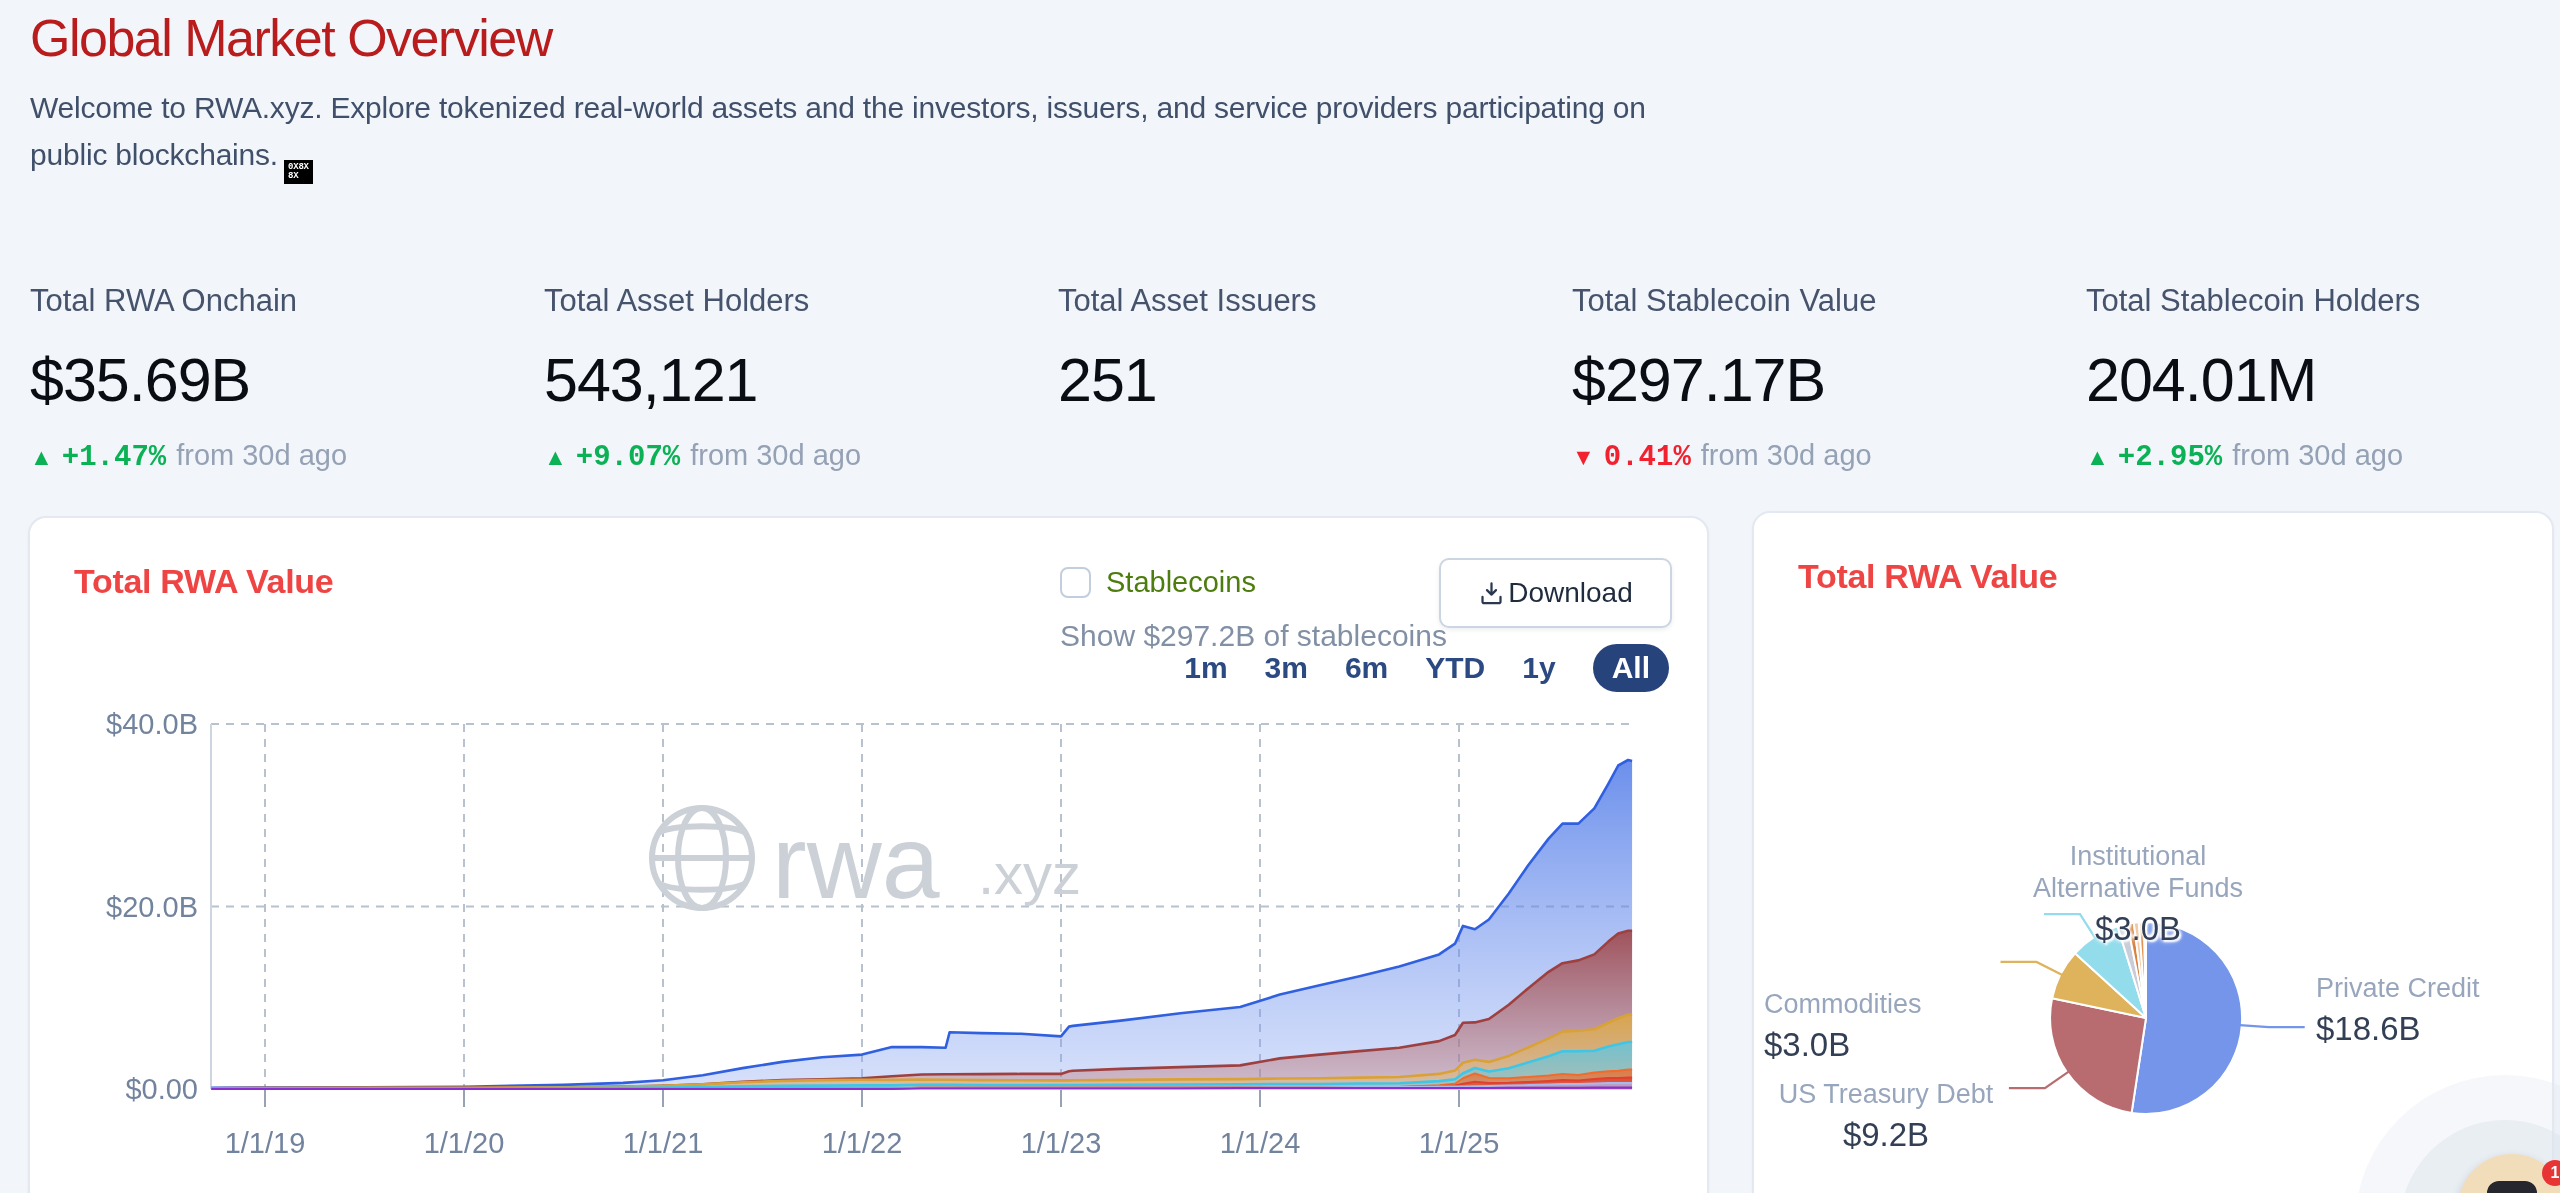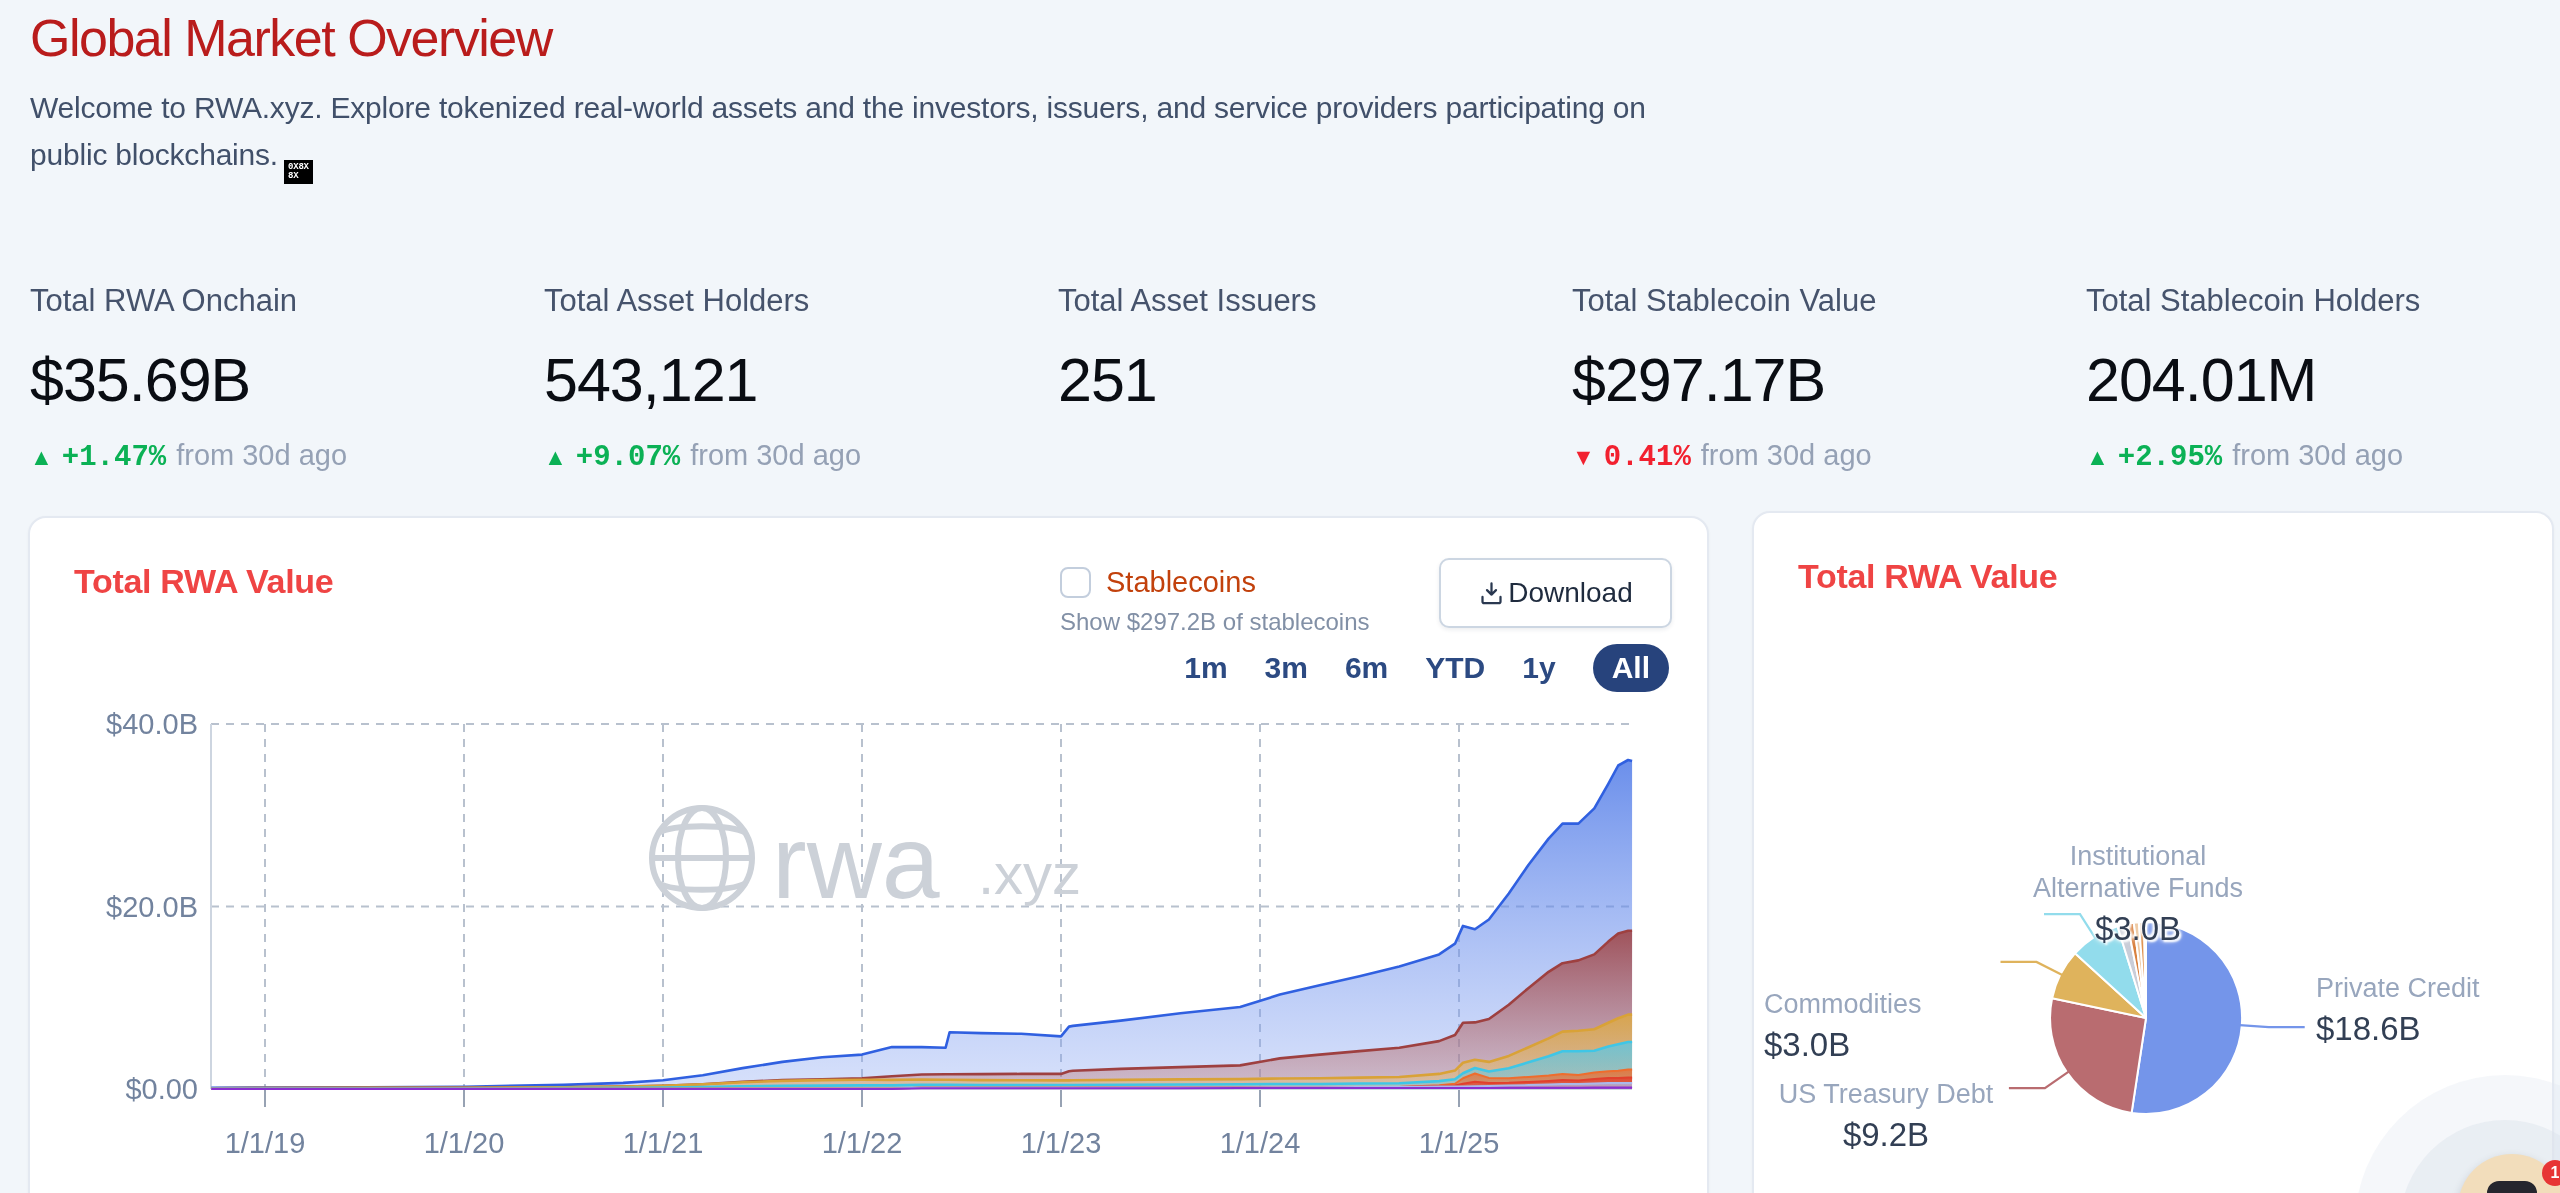--- a/index.html
+++ b/index.html
@@ -28,22 +28,22 @@
   
   .card{position:absolute;background:#fff;border:2px solid #e4e9f1;border-radius:18px;
     box-shadow:0 1px 3px rgba(30,41,59,0.04);}
   .area-card{left:28px;top:516px;width:1677px;height:720px;}
   .pie-card{left:1752px;top:511px;width:798px;height:700px;}
   .card h2{position:absolute;left:44px;top:44px;margin:0;font-size:34px;font-weight:600;color:#ef4444;letter-spacing:-0.3px;}
   
   .stable-toggle{position:absolute;left:1030px;top:48px;}
   .stable-row{display:flex;align-items:center;}
   .checkbox{width:27px;height:27px;border:2px solid #c3cedd;border-radius:8px;background:#fff;flex:0 0 auto;}
-  .cb-label{margin-left:15px;font-size:29px;color:#c2410c;}
-  .cb-sub{margin-top:9px;font-size:24px;color:#8290a6;}
+  .cb-label{margin-left:15px;font-size:29px;color:#4d7c0f;}
+  .cb-sub{margin-top:20px;font-size:30px;color:#8290a6;}
   
   .download-btn{position:absolute;left:1409px;top:40px;width:233px;height:70px;
     display:flex;align-items:center;justify-content:center;gap:3px;
     background:#fff;border:2px solid #ccd6e2;border-radius:10px;cursor:pointer;
     box-shadow:0 2px 4px rgba(30,41,59,0.08);
     font-family:inherit;font-size:28px;color:#1f2b3e;font-weight:500;}
   
   .ranges{position:absolute;right:38px;top:126px;display:flex;align-items:center;gap:37px;
     font-size:30px;font-weight:700;color:#2c4a82;}
   .range-item{cursor:pointer;}

